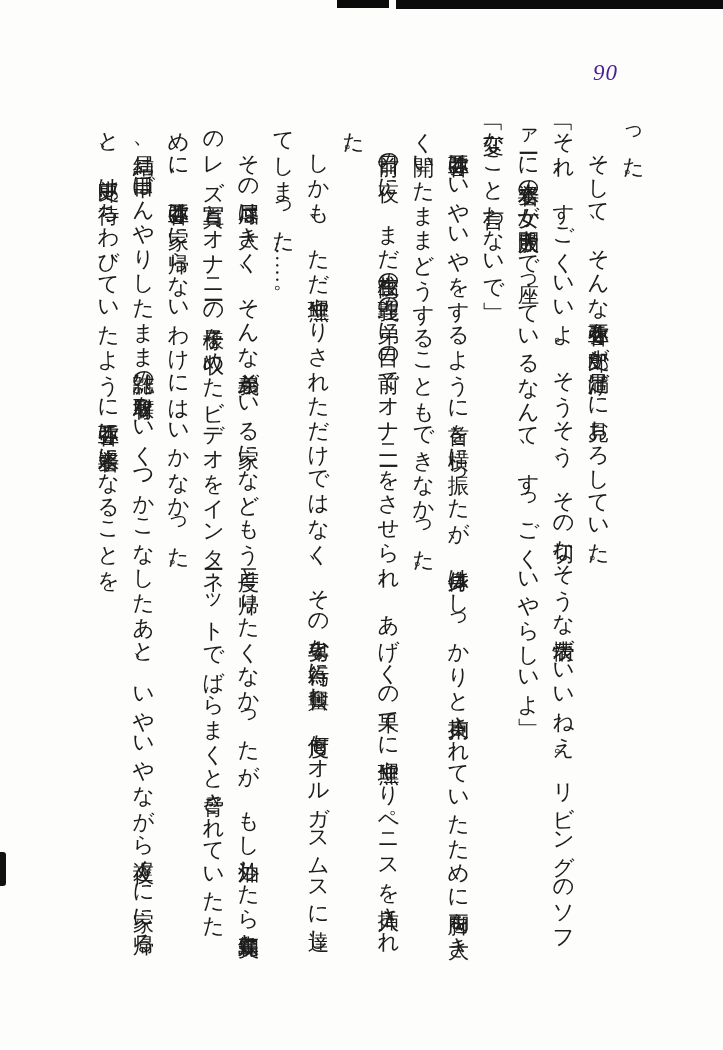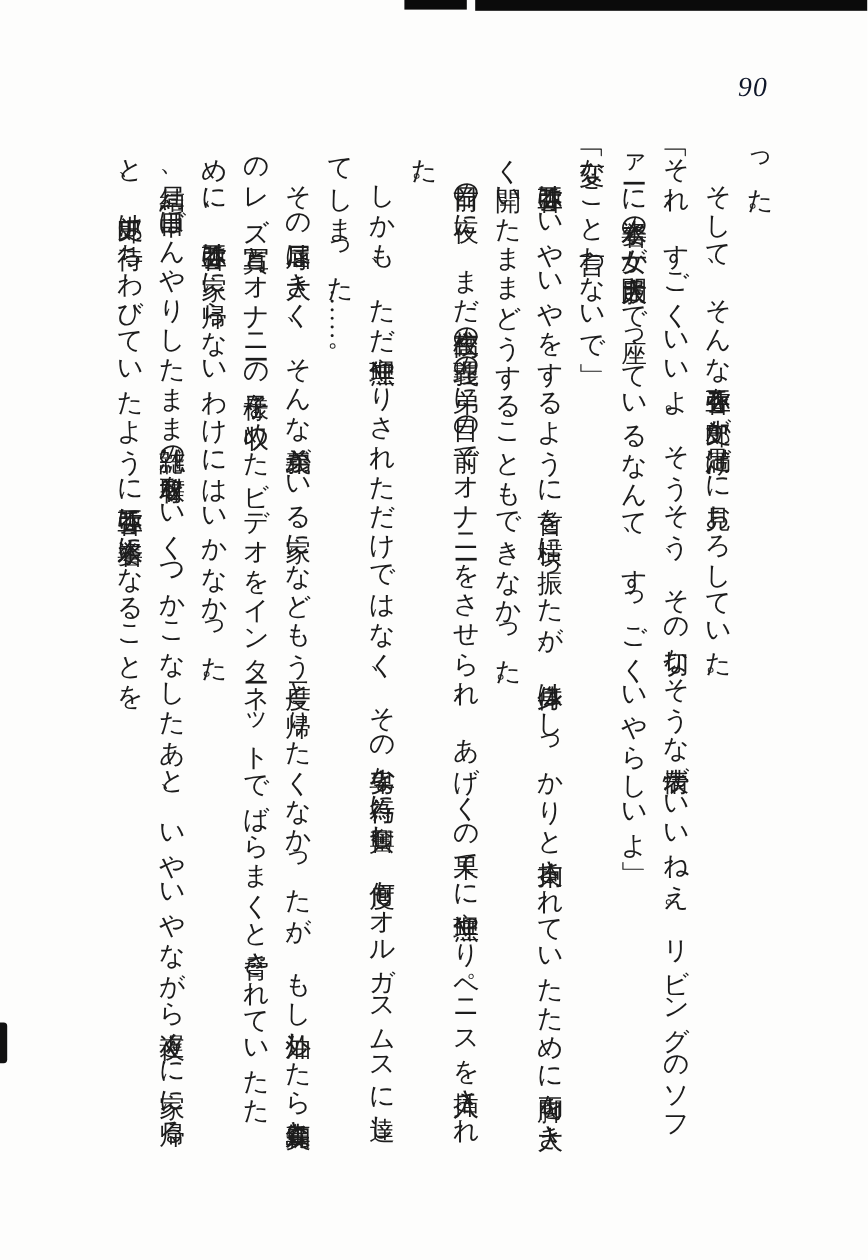--- a/index.html
+++ b/index.html
@@ -29,25 +29,25 @@
     position: absolute;
     left: 0;
     top: 852px;
     width: 6px;
     height: 34px;
     background: #111;
     border-radius: 0 3px 3px 0;
   }
   .page-number {
     position: absolute;
-    left: 615px;
+    left: 593px;
     top: 60px;
     font-size: 23px;
     font-style: italic;
-    color: #0f172a;
+    color: #4c1d95;
     letter-spacing: 1px;
   }
   
   .text-area {
     position: absolute;
     top: 117px;
     right: 73px;
     height: 832px;
     writing-mode: vertical-rl;
     text-orientation: mixed;

